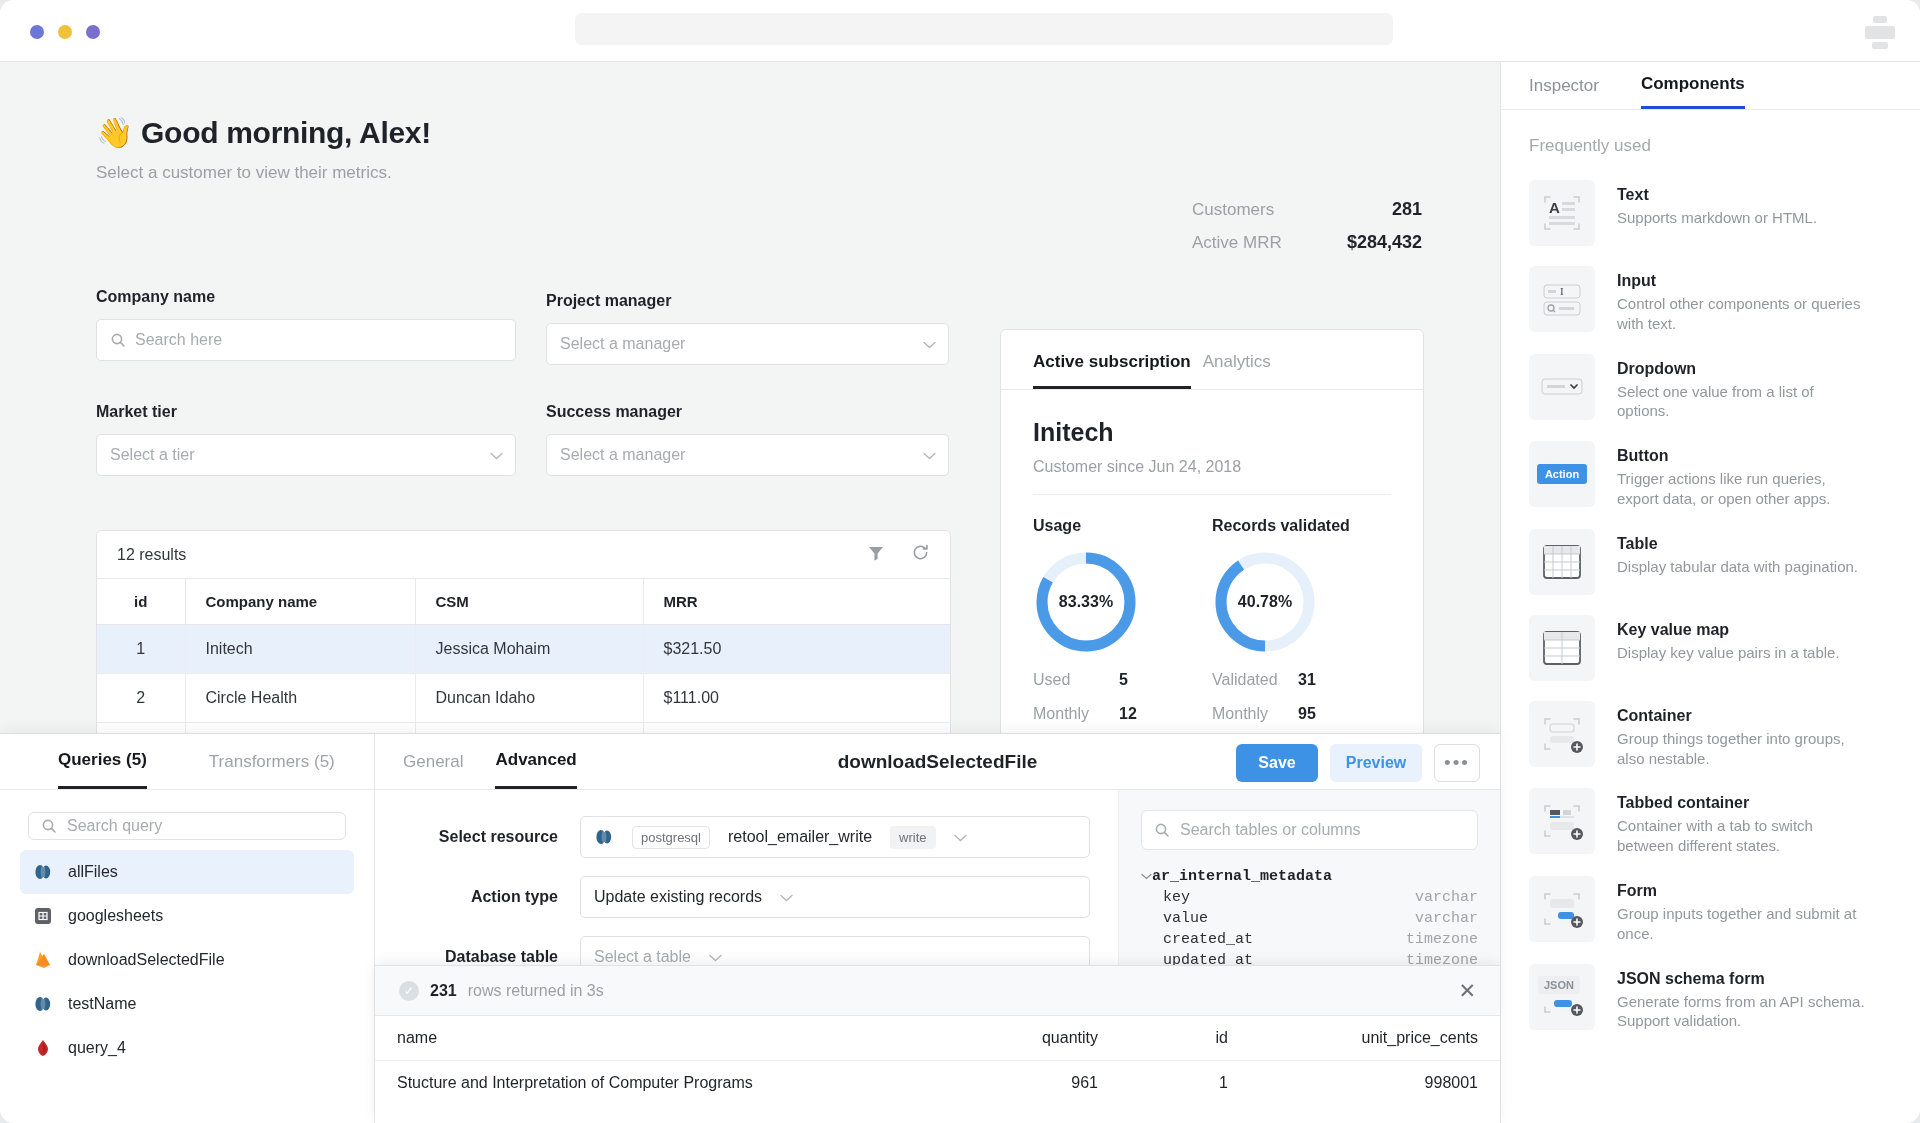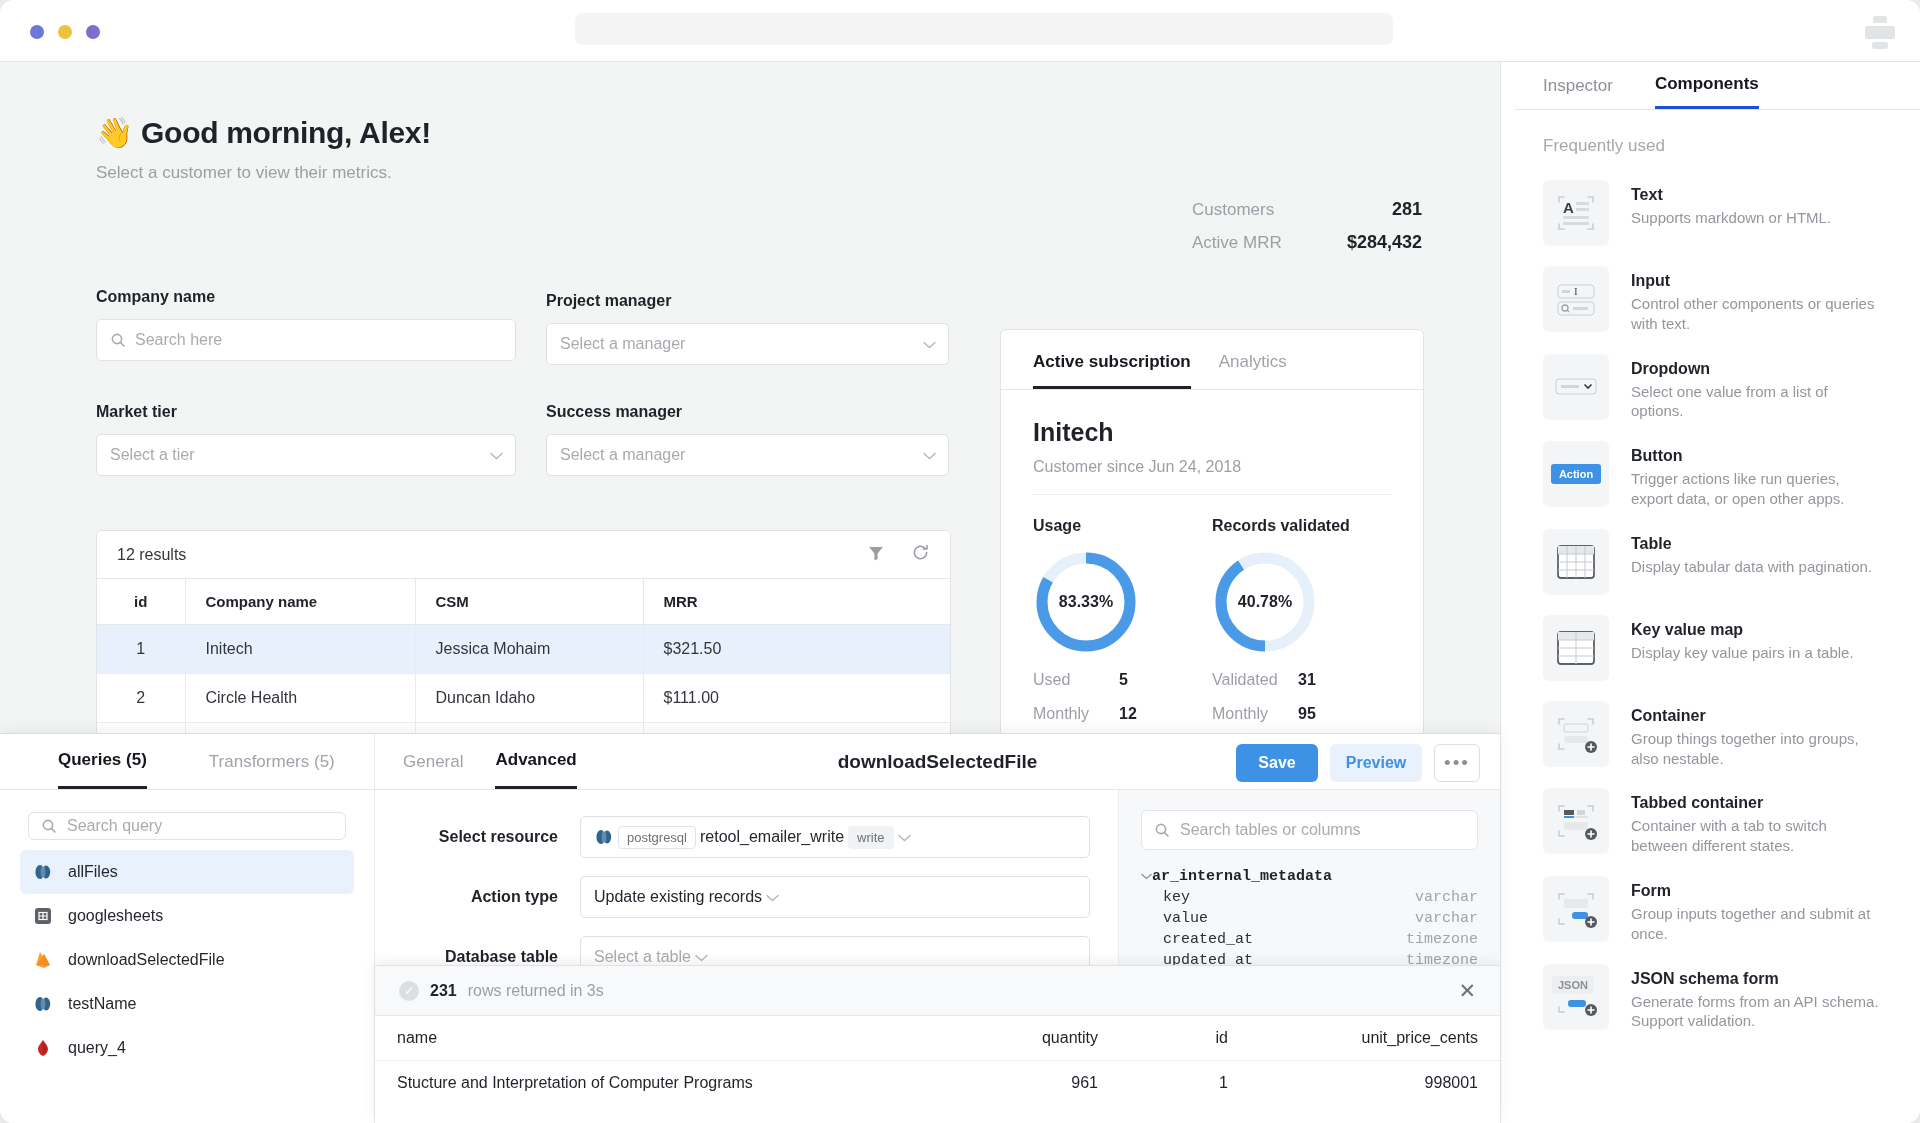--- a/index.html
+++ b/index.html
@@ -104,42 +104,42 @@
   table.grid th:last-child, table.grid td:last-child { border-right: none; }
   table.grid tr.sel td { background: #e8f1fb; }
   table.grid td.num, table.grid th.num { text-align: center; padding-left: 0; }
   col.c-id { width: 88px; } col.c-co { width: 230px; } col.c-csm { width: 228px; }
 
   
   .sub-card {
     position: absolute; left: 1000px; top: 267px; width: 424px; height: 461px;
     background: #fff; border: 1px solid #e1e3e6; border-radius: 6px; overflow: hidden;
   }
-  .sub-tabs { display: flex; gap: 28px; padding: 0 32px; border-bottom: 1px solid #e6e8ea; }
+  .sub-tabs { display: flex; gap: 12px; padding: 0 32px; border-bottom: 1px solid #e6e8ea; }
   .sub-tab { padding: 22px 0 14px; font-size: 17px; color: #a0a4a9; cursor: pointer; }
   .sub-tab.active { color: #15181d; font-weight: bold; border-bottom: 3px solid #1f2329; }
   .sub-body { padding: 28px 32px 0; }
   .sub-title { font-size: 25px; font-weight: bold; color: #1f2329; }
   .sub-since { font-size: 16px; color: #9ca0a6; margin-top: 11px; padding-bottom: 18px; border-bottom: 1px solid #ebedee; }
   .donuts { display: flex; margin-top: 22px; }
   .donut-col { width: 50%; }
   .donut-head { font-size: 16px; font-weight: bold; color: #1f2329; }
   .donut-wrap { margin-top: 14px; position: relative; width: 106px; height: 106px; }
   .donut-label {
     position: absolute; inset: 0; display: flex; align-items: center; justify-content: center;
     font-size: 16px; font-weight: bold; color: #1f2329;
   }
   .stat-row { display: flex; margin-top: 16px; font-size: 16px; }
   .stat-row .k { color: #9ca0a6; width: 86px; }
   .stat-row .v { color: #1f2329; font-weight: bold; }
 
   
   .right-panel {
     position: absolute; left: 1500px; top: 62px; width: 420px; height: 1061px;
-    background: #fff; border-left: 1px solid #e3e5e8; overflow: hidden; padding-left: 14px;
+    background: #fff; border-left: 1px solid #e3e5e8; overflow: hidden;
   }
   .rp-tabs { display: flex; gap: 42px; padding: 0 28px; border-bottom: 1px solid #e6e8ea; height: 48px; align-items: stretch; }
   .rp-tab { display: flex; align-items: center; font-size: 17px; color: #8d9197; cursor: pointer; }
   .rp-tab.active { color: #15181d; font-weight: bold; border-bottom: 3px solid #1d4ed8; }
   .rp-section { font-size: 17px; color: #a5a9ae; padding: 26px 28px 14px; }
   .comp-item { display: flex; gap: 22px; padding: 10px 28px 10px 28px; align-items: flex-start; cursor: pointer; }
   .comp-thumb {
     width: 66px; height: 66px; background: #f4f5f6; border-radius: 6px; flex: none;
     display: flex; align-items: center; justify-content: center; position: relative;
   }
@@ -184,21 +184,21 @@
   .btn-save { background: #3d92e5; color: #fff; width: 82px; }
   .btn-preview { background: #e8f1fc; color: #3d92e5; width: 92px; }
   .btn-more { width: 46px; height: 38px; border: 1px solid #dcdee1; border-radius: 6px; color: #8b9096; display: flex; align-items: center; justify-content: center; font-size: 19px; letter-spacing: 2px; cursor: pointer; }
 
   .qe-body { flex: 1; display: flex; overflow: hidden; }
   .qe-form { flex: 1; padding: 26px 28px 0 0; }
   .form-row { display: flex; align-items: center; margin-bottom: 18px; }
   .form-row .lbl { width: 205px; text-align: right; padding-right: 22px; font-size: 16px; font-weight: bold; color: #1f2329; }
   .form-row .ctl {
     flex: 1; height: 42px; border: 1px solid #dfe1e4; border-radius: 5px; background: #fff;
-    display: flex; align-items: center; padding: 0 13px; font-size: 16px; color: #24282e; position: relative; gap: 4px;
+    display: flex; align-items: center; padding: 0 13px; font-size: 16px; color: #24282e; position: relative; gap: 18px;
   }
   .form-row .ctl.ph { color: #a8abb0; }
   .chip { border: 1px solid #e2e4e7; border-radius: 4px; font-size: 13px; color: #6d7178; padding: 3px 8px; }
   .chip.flat { background: #f1f2f4; border-color: transparent; }
   .schema {
     width: 382px; background: #f7f8f9; border-left: 1px solid #eceef0; padding: 20px 22px 0;
   }
   .schema-search {
     height: 40px; background: #fff; border: 1px solid #e3e5e8; border-radius: 6px;
     display: flex; align-items: center; padding: 0 12px; font-size: 16px; color: #a8abb0;

